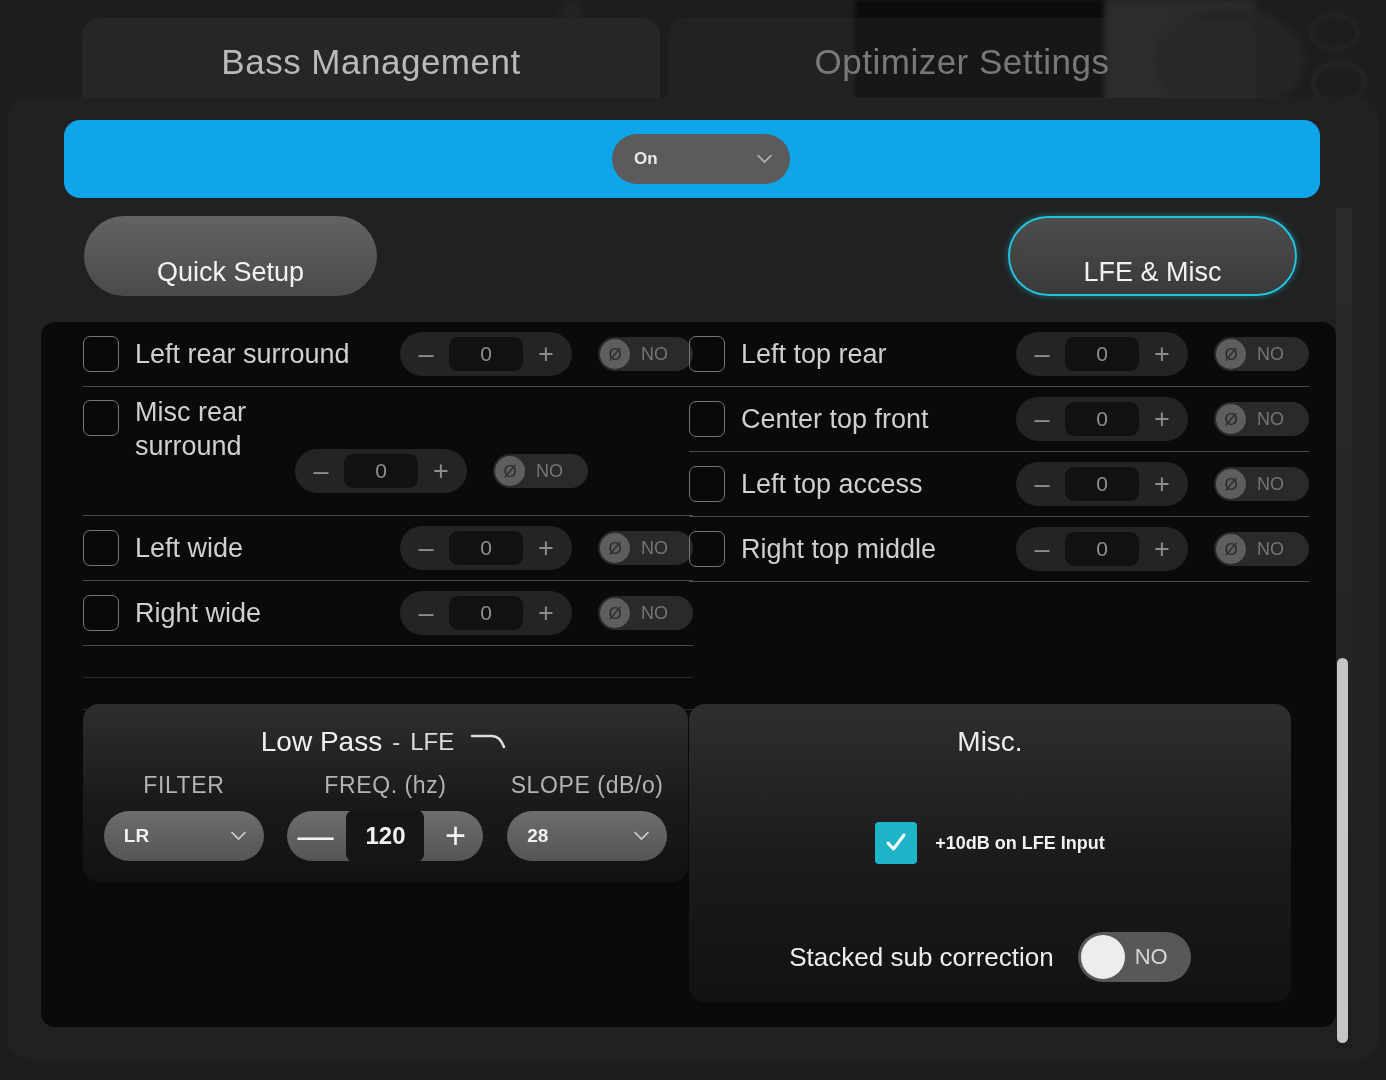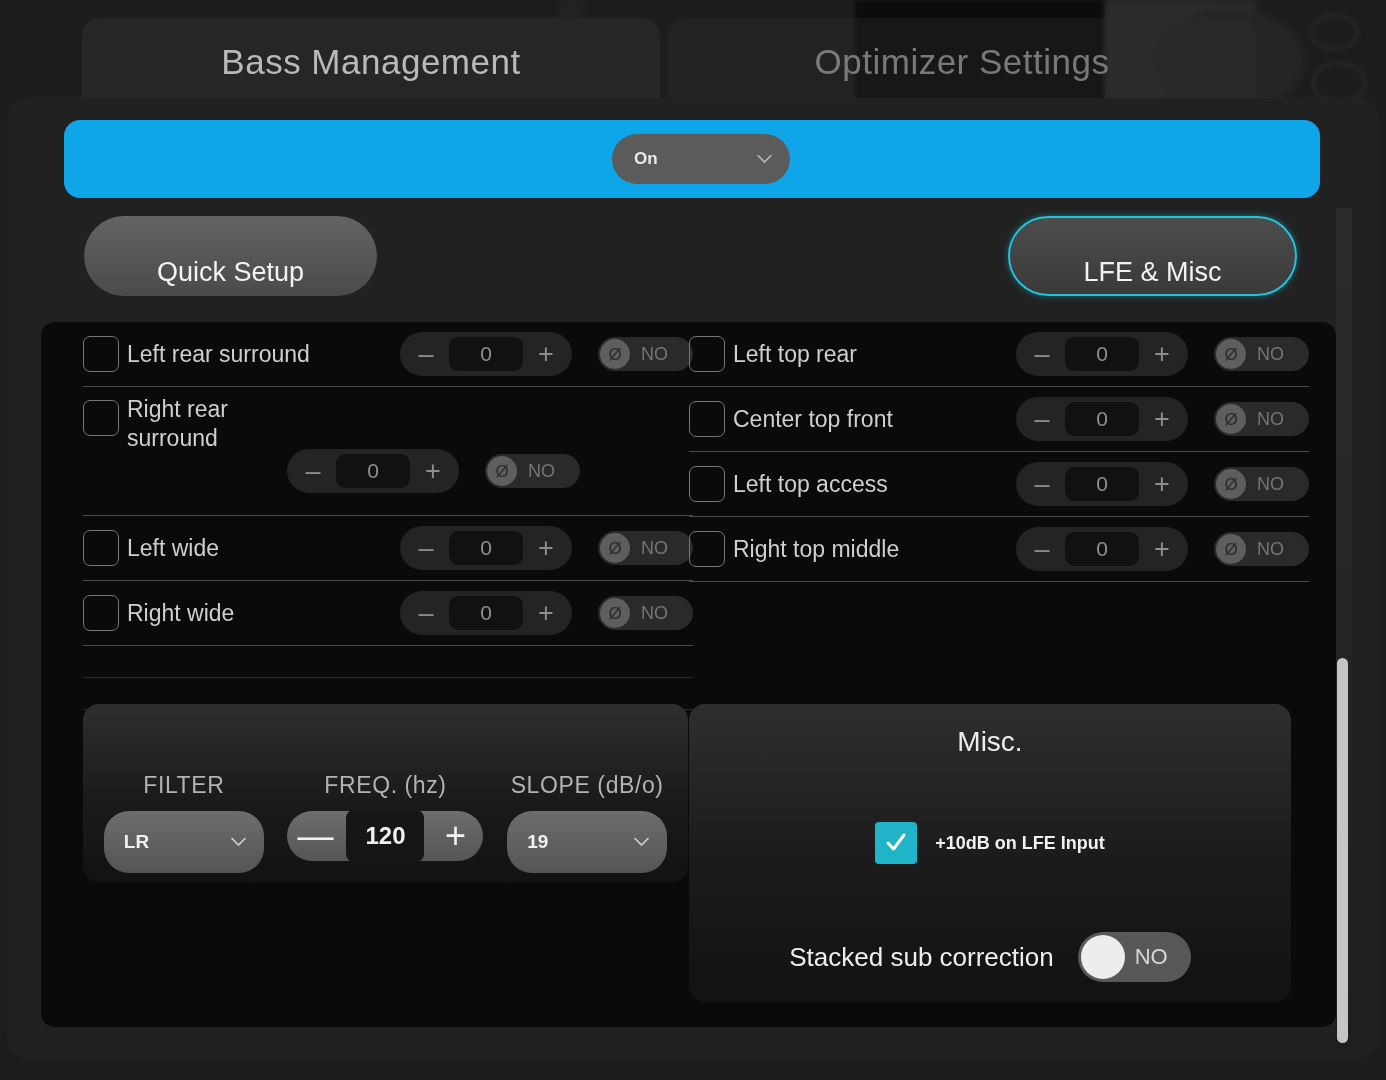--- a/index.html
+++ b/index.html
@@ -156,21 +156,21 @@
   .row.blank { border-bottom:1px solid #2a2a2a; height:31px; }
   .row.blank2 { border-bottom:1px solid #2d2d2d; height:31px; }
 
   .cbx {
     width:34px; height:34px; border-radius:7px;
     border:1.5px solid #767676; background:transparent;
     flex:0 0 auto;
   }
   .row.tall .cbx { margin-top:13px; }
   .chan-name {
-    margin-left:8px; font-size:23px; color:#cfcfcf; font-weight:400;
+    margin-left:16px; font-size:27px; color:#cfcfcf; font-weight:400;
     flex:1 1 auto; line-height:1.26;
   }
   .row.tall .chan-name { margin-top:8px; }
   .chan-name.wrapped { max-width:160px; }
 
   .stepper {
     flex:0 0 auto; width:172px; height:44px; border-radius:22px;
     background:#242424;
     display:flex; align-items:center; justify-content:space-between;
     padding:0 4px; box-sizing:border-box;
@@ -224,21 +224,21 @@
   .lp-title .sub { font-size:24px; color:#dcdcdc; font-weight:400; }
   .lp-curve { margin-left:6px; }
 
   .lp-cols {
     position:absolute; top:68px; left:0; width:100%;
     display:flex; justify-content:space-around; align-items:flex-start;
   }
   .lp-group { display:flex; flex-direction:column; align-items:center; width:180px; }
   .lp-lbl { font-size:23px; color:#b3b3b3; letter-spacing:.6px; margin-bottom:12px; }
   .lp-select {
-    width:160px; height:62px; border-radius:25px;
+    width:160px; height:50px; border-radius:25px;
     background: linear-gradient(180deg,#6d6d6d 0%, #555 100%);
     display:flex; align-items:center; position:relative;
   }
   .lp-select .val { margin-left:20px; font-size:19px; color:#f0f0f0; font-weight:600; }
   .freq-stepper {
     width:196px; height:50px; border-radius:25px;
     background: linear-gradient(180deg,#6d6d6d 0%, #555 100%);
     display:flex; align-items:center; justify-content:space-between;
     padding:0 6px; box-sizing:border-box;
   }
@@ -352,21 +352,21 @@
               </span>
               <span class="phase-tog">
                 <span class="phase-knob">
                   <span class="glyph">Ø</span>
                 </span>
                 <span class="phase-txt">NO</span>
               </span>
             </div>
             <div class="row tall">
               <span class="cbx"></span>
-              <span class="chan-name wrapped">Right rear surround</span>
+              <span class="chan-name wrapped">Misc rear surround</span>
               <span class="stepper">
                 <span class="stp-btn">–</span>
                 <span class="stp-val">0</span>
                 <span class="stp-btn">+</span>
               </span>
               <span class="phase-tog">
                 <span class="phase-knob">
                   <span class="glyph">Ø</span>
                 </span>
                 <span class="phase-txt">NO</span>
@@ -465,20 +465,30 @@
                 </span>
                 <span class="phase-txt">NO</span>
               </span>
             </div>
           </div>
       </div>
 
       <div class="cards">
 
         <div class="card card-lowpass">
+          <div class="card-title lp-title">
+            <span class="main">Low Pass</span>
+            <span class="dash">-</span>
+            <span class="sub">LFE</span>
+            <span class="lp-curve">
+              <svg width="40" height="20" viewBox="0 0 40 20">
+                  <path d="M2 5 L22 5 Q30 5 34 16" stroke="#dcdcdc" stroke-width="2.6" fill="none" stroke-linecap="round"></path>
+                </svg>
+            </span>
+          </div>
           <div class="lp-cols">
 
             <div class="lp-group">
               <div class="lp-lbl">FILTER</div>
               <div class="lp-select">
                 <span class="val">LR</span>
                 <span class="chev">
                   <svg width="15" height="9" viewBox="0 0 15 9">
                       <path d="M1 1 L7.5 7.5 L14 1" stroke="#cfcfcf" stroke-width="1.7" fill="none" stroke-linecap="round"></path>
                     </svg>
@@ -491,21 +501,21 @@
               <div class="freq-stepper">
                 <span class="freq-btn">—</span>
                 <span class="freq-val">120</span>
                 <span class="freq-btn">+</span>
               </div>
             </div>
 
             <div class="lp-group">
               <div class="lp-lbl">SLOPE (dB/o)</div>
               <div class="lp-select">
-                <span class="val">19</span>
+                <span class="val">28</span>
                 <span class="chev">
                   <svg width="15" height="9" viewBox="0 0 15 9">
                       <path d="M1 1 L7.5 7.5 L14 1" stroke="#cfcfcf" stroke-width="1.7" fill="none" stroke-linecap="round"></path>
                     </svg>
                 </span>
               </div>
             </div>
 
           </div>
         </div>

